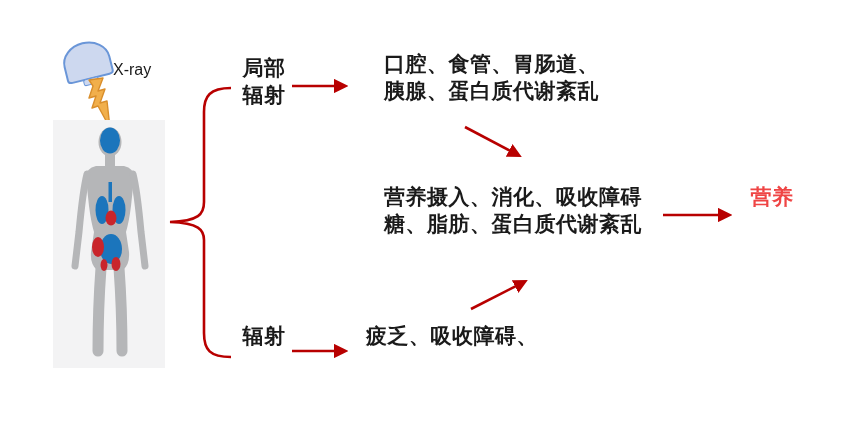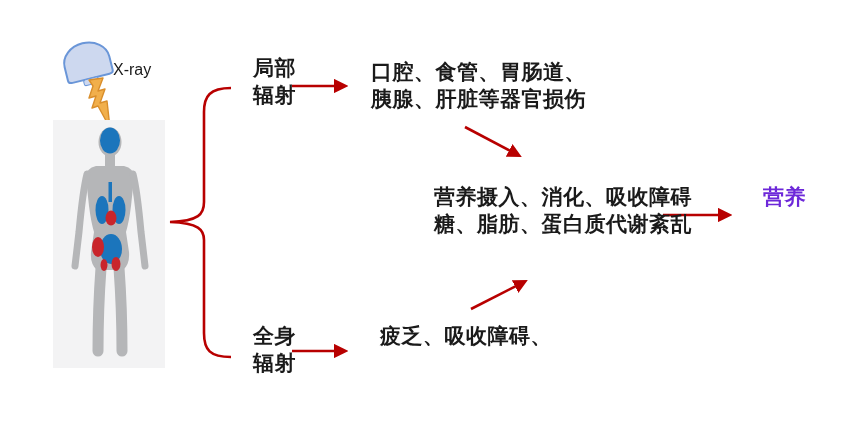--- a/index.html
+++ b/index.html
@@ -5,23 +5,23 @@
   html,body{margin:0;padding:0;background:#ffffff;}
   .canvas{
     position:relative;width:848px;height:443px;background:#ffffff;overflow:hidden;
     font-family:"Liberation Sans","DejaVu Sans",sans-serif;
   }
   .abs{position:absolute;}
   .lbl{
     font-weight:bold;font-size:21px;line-height:27px;color:#1a1a1a;
     letter-spacing:0.5px;white-space:nowrap;
   }
-  .center{text-align:right;}
+  .center{text-align:center;}
   .xray-text{font-size:16px;font-weight:400;color:#1a1a1a;}
-  .outcome{color:#6d28d9;}
+  .outcome{color:#ef4444;}
   svg{display:block;}
 </style>
 </head>
 <body>
 
 <div class="canvas">
 
   <svg class="abs" style="left:52px;top:36px;" width="82" height="98" viewBox="0 0 82 98">
     <g transform="rotate(-14 34 26)">
       <path d="M12 40 L12 26 A 23 19 0 0 1 58 26 L58 40 Q58 43 54 43 L16 43 Q12 43 12 40 Z" stroke-width="2" stroke-linejoin="round" fill="#CDD8EF" stroke="#6A96D8"></path>
@@ -71,30 +71,29 @@
       <path d="M663 215 H728" marker-end="url(#ah)"></path>
     </g>
   </svg>
 
   <div class="abs lbl center" style="left:232px;top:54px;width:64px;">
     <div>局部</div>
     <div>辐射</div>
   </div>
 
   <div class="abs lbl center" style="left:232px;top:322px;width:64px;">
-    <div>全身</div>
     <div>辐射</div>
   </div>
 
-  <div class="abs lbl" style="left:371px;top:50px;margin-top:8px;">
+  <div class="abs lbl" style="left:384px;top:50px;">
     <div>口腔、食管、胃肠道、</div>
-    <div>胰腺、肝脏等器官损伤</div>
+    <div>胰腺、蛋白质代谢紊乱</div>
   </div>
 
-  <div class="abs lbl center" style="left:392px;top:183px;width:300px;">
+  <div class="abs lbl center" style="left:363px;top:183px;width:300px;">
     <div>营养摄入、消化、吸收障碍</div>
     <div>糖、脂肪、蛋白质代谢紊乱</div>
   </div>
 
   <div class="abs lbl center" style="left:352px;top:322px;width:200px;">
     <div>疲乏、吸收障碍、</div>
   </div>
 
   <div class="abs lbl center outcome" style="left:738px;top:183px;width:68px;">
     <div>营养</div>

